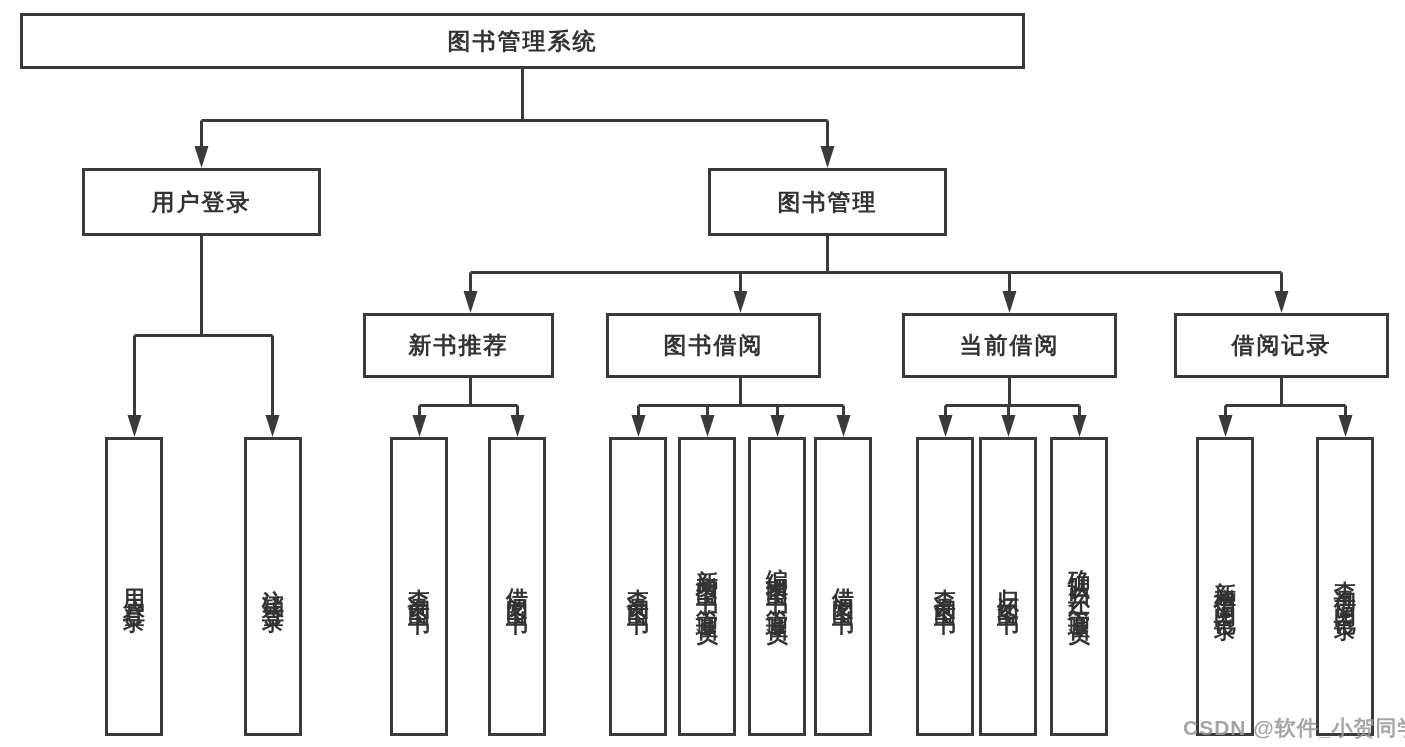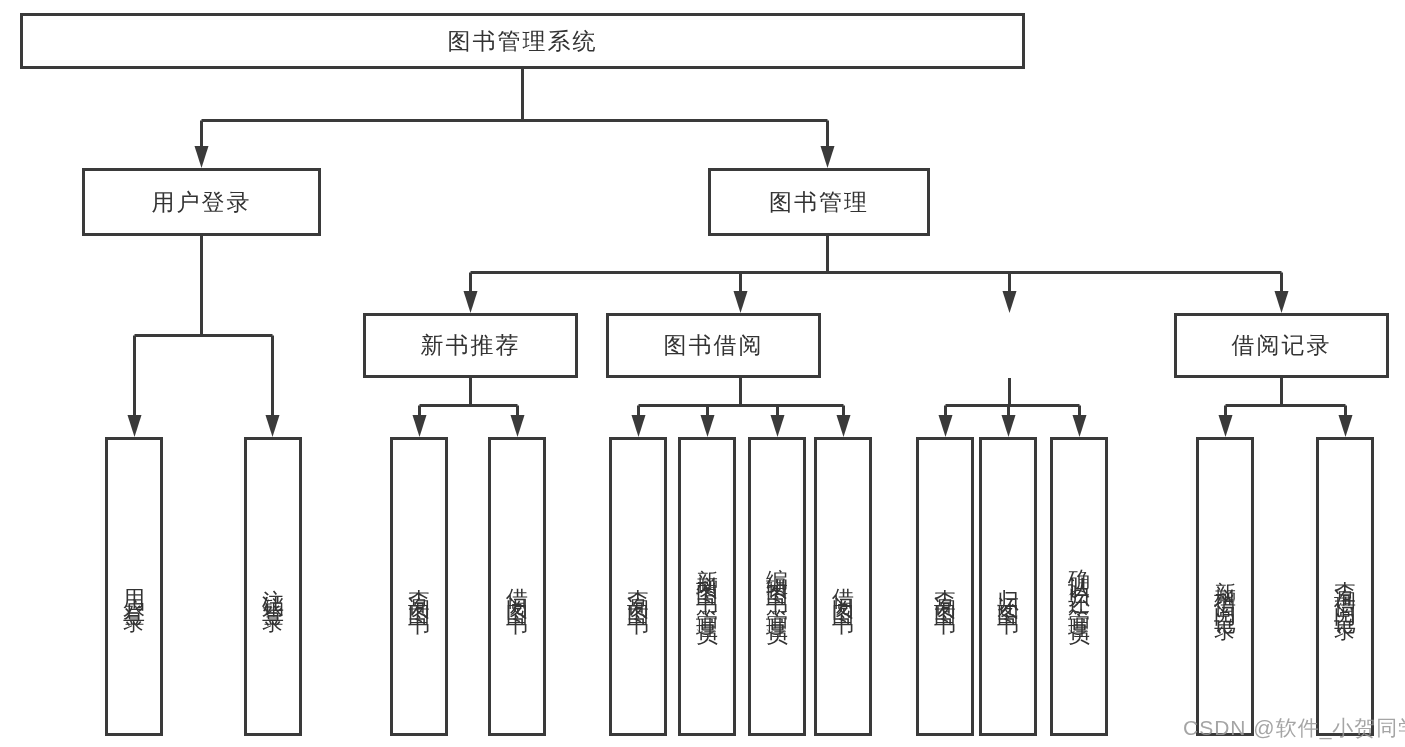--- a/index.html
+++ b/index.html
@@ -3,20 +3,21 @@
 <meta charset="utf-8">
 <style>
   html, body { margin: 0; padding: 0; background: #fff; }
   body { font-family: "Liberation Sans", "DejaVu Sans", sans-serif; }
   .stage {
     position: relative;
     width: 1405px;
     height: 747px;
     background: var(--bg, #ffffff);
     overflow: hidden;
+    font-weight: bold;
   }
   .wires {
     position: absolute;
     left: 0; top: 0;
     color: var(--line, #3a3a3a);
   }
   .box {
     position: absolute;
     box-sizing: border-box;
     background: var(--box-fill, #ffffff);
@@ -85,24 +86,25 @@
         <polygon points="1001.5,415 1015.5,415 1008.5,437"></polygon>
         <polygon points="1072.5,415 1086.5,415 1079.5,437"></polygon>
         <polygon points="1218.5,415 1232.5,415 1225.5,437"></polygon>
         <polygon points="1338.5,415 1352.5,415 1345.5,437"></polygon>
       </g>
   </svg>
 
   <div class="box h-box" style="left:20px;top:13px;width:1005px;height:56px">图书管理系统</div>
 
   <div class="box h-box" style="left:82px;top:168px;width:239px;height:68px">用户登录</div>
-  <div class="box h-box" style="left:708px;top:168px;width:222px;height:68px">图书管理</div>
+  <div class="box h-box" style="left:708px;top:168px;width:239px;height:68px">图书管理</div>
 
-  <div class="box h-box" style="left:363px;top:313px;width:215px;height:65px">新书推荐</div>
+  <div class="box h-box" style="left:363px;top:313px;width:191px;height:65px">新书推荐</div>
   <div class="box h-box" style="left:606px;top:313px;width:215px;height:65px">图书借阅</div>
+  <div class="box h-box" style="left:902px;top:313px;width:215px;height:65px">当前借阅</div>
   <div class="box h-box" style="left:1174px;top:313px;width:215px;height:65px">借阅记录</div>
 
   <div class="box v-box" style="left:105px;top:437px;width:58px;height:299px">
     <span class="vt">用户登录</span>
   </div>
   <div class="box v-box" style="left:244px;top:437px;width:58px;height:299px">
     <span class="vt">注销登录</span>
   </div>
 
   <div class="box v-box" style="left:390px;top:437px;width:58px;height:299px">

